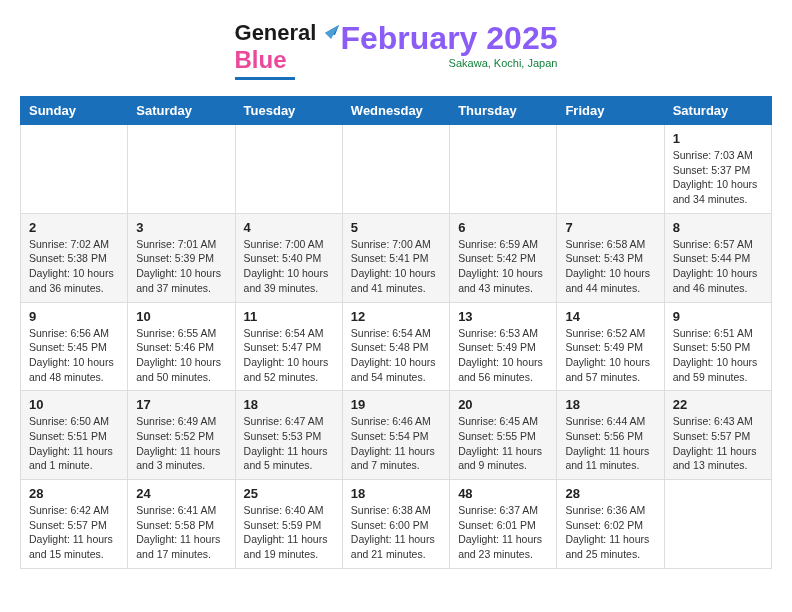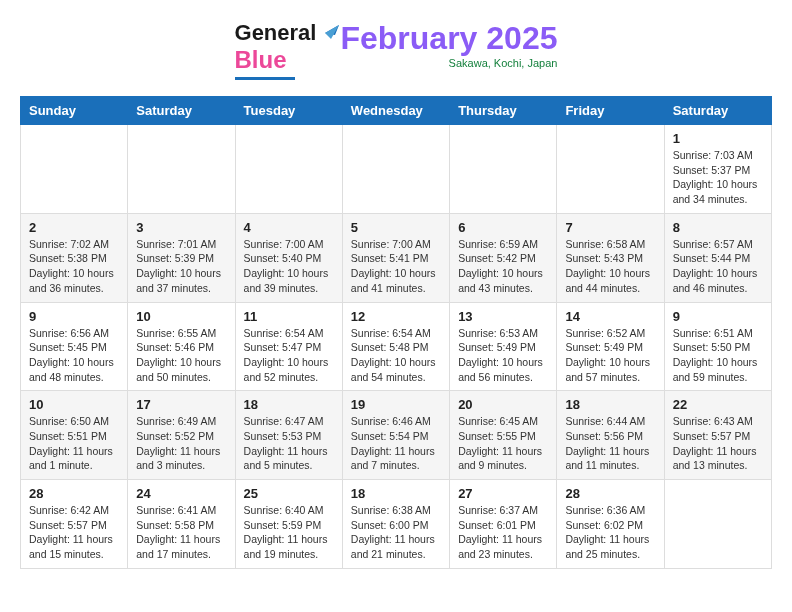--- a/index.html
+++ b/index.html
@@ -231,21 +231,21 @@
         </td>
         <td>
           <span class="day-num">25</span>
           <div class="day-info">Sunrise: 6:40 AM<br>Sunset: 5:59 PM<br>Daylight: 11 hours<br>and 19 minutes.</div>
         </td>
         <td>
           <span class="day-num">18</span>
           <div class="day-info">Sunrise: 6:38 AM<br>Sunset: 6:00 PM<br>Daylight: 11 hours<br>and 21 minutes.</div>
         </td>
         <td>
-          <span class="day-num">27</span>
+          <span class="day-num">48</span>
           <div class="day-info">Sunrise: 6:37 AM<br>Sunset: 6:01 PM<br>Daylight: 11 hours<br>and 23 minutes.</div>
         </td>
         <td>
           <span class="day-num">28</span>
           <div class="day-info">Sunrise: 6:36 AM<br>Sunset: 6:02 PM<br>Daylight: 11 hours<br>and 25 minutes.</div>
         </td>
         <td class="empty-cell"></td>
       </tr>
     </tbody>
 </table>

